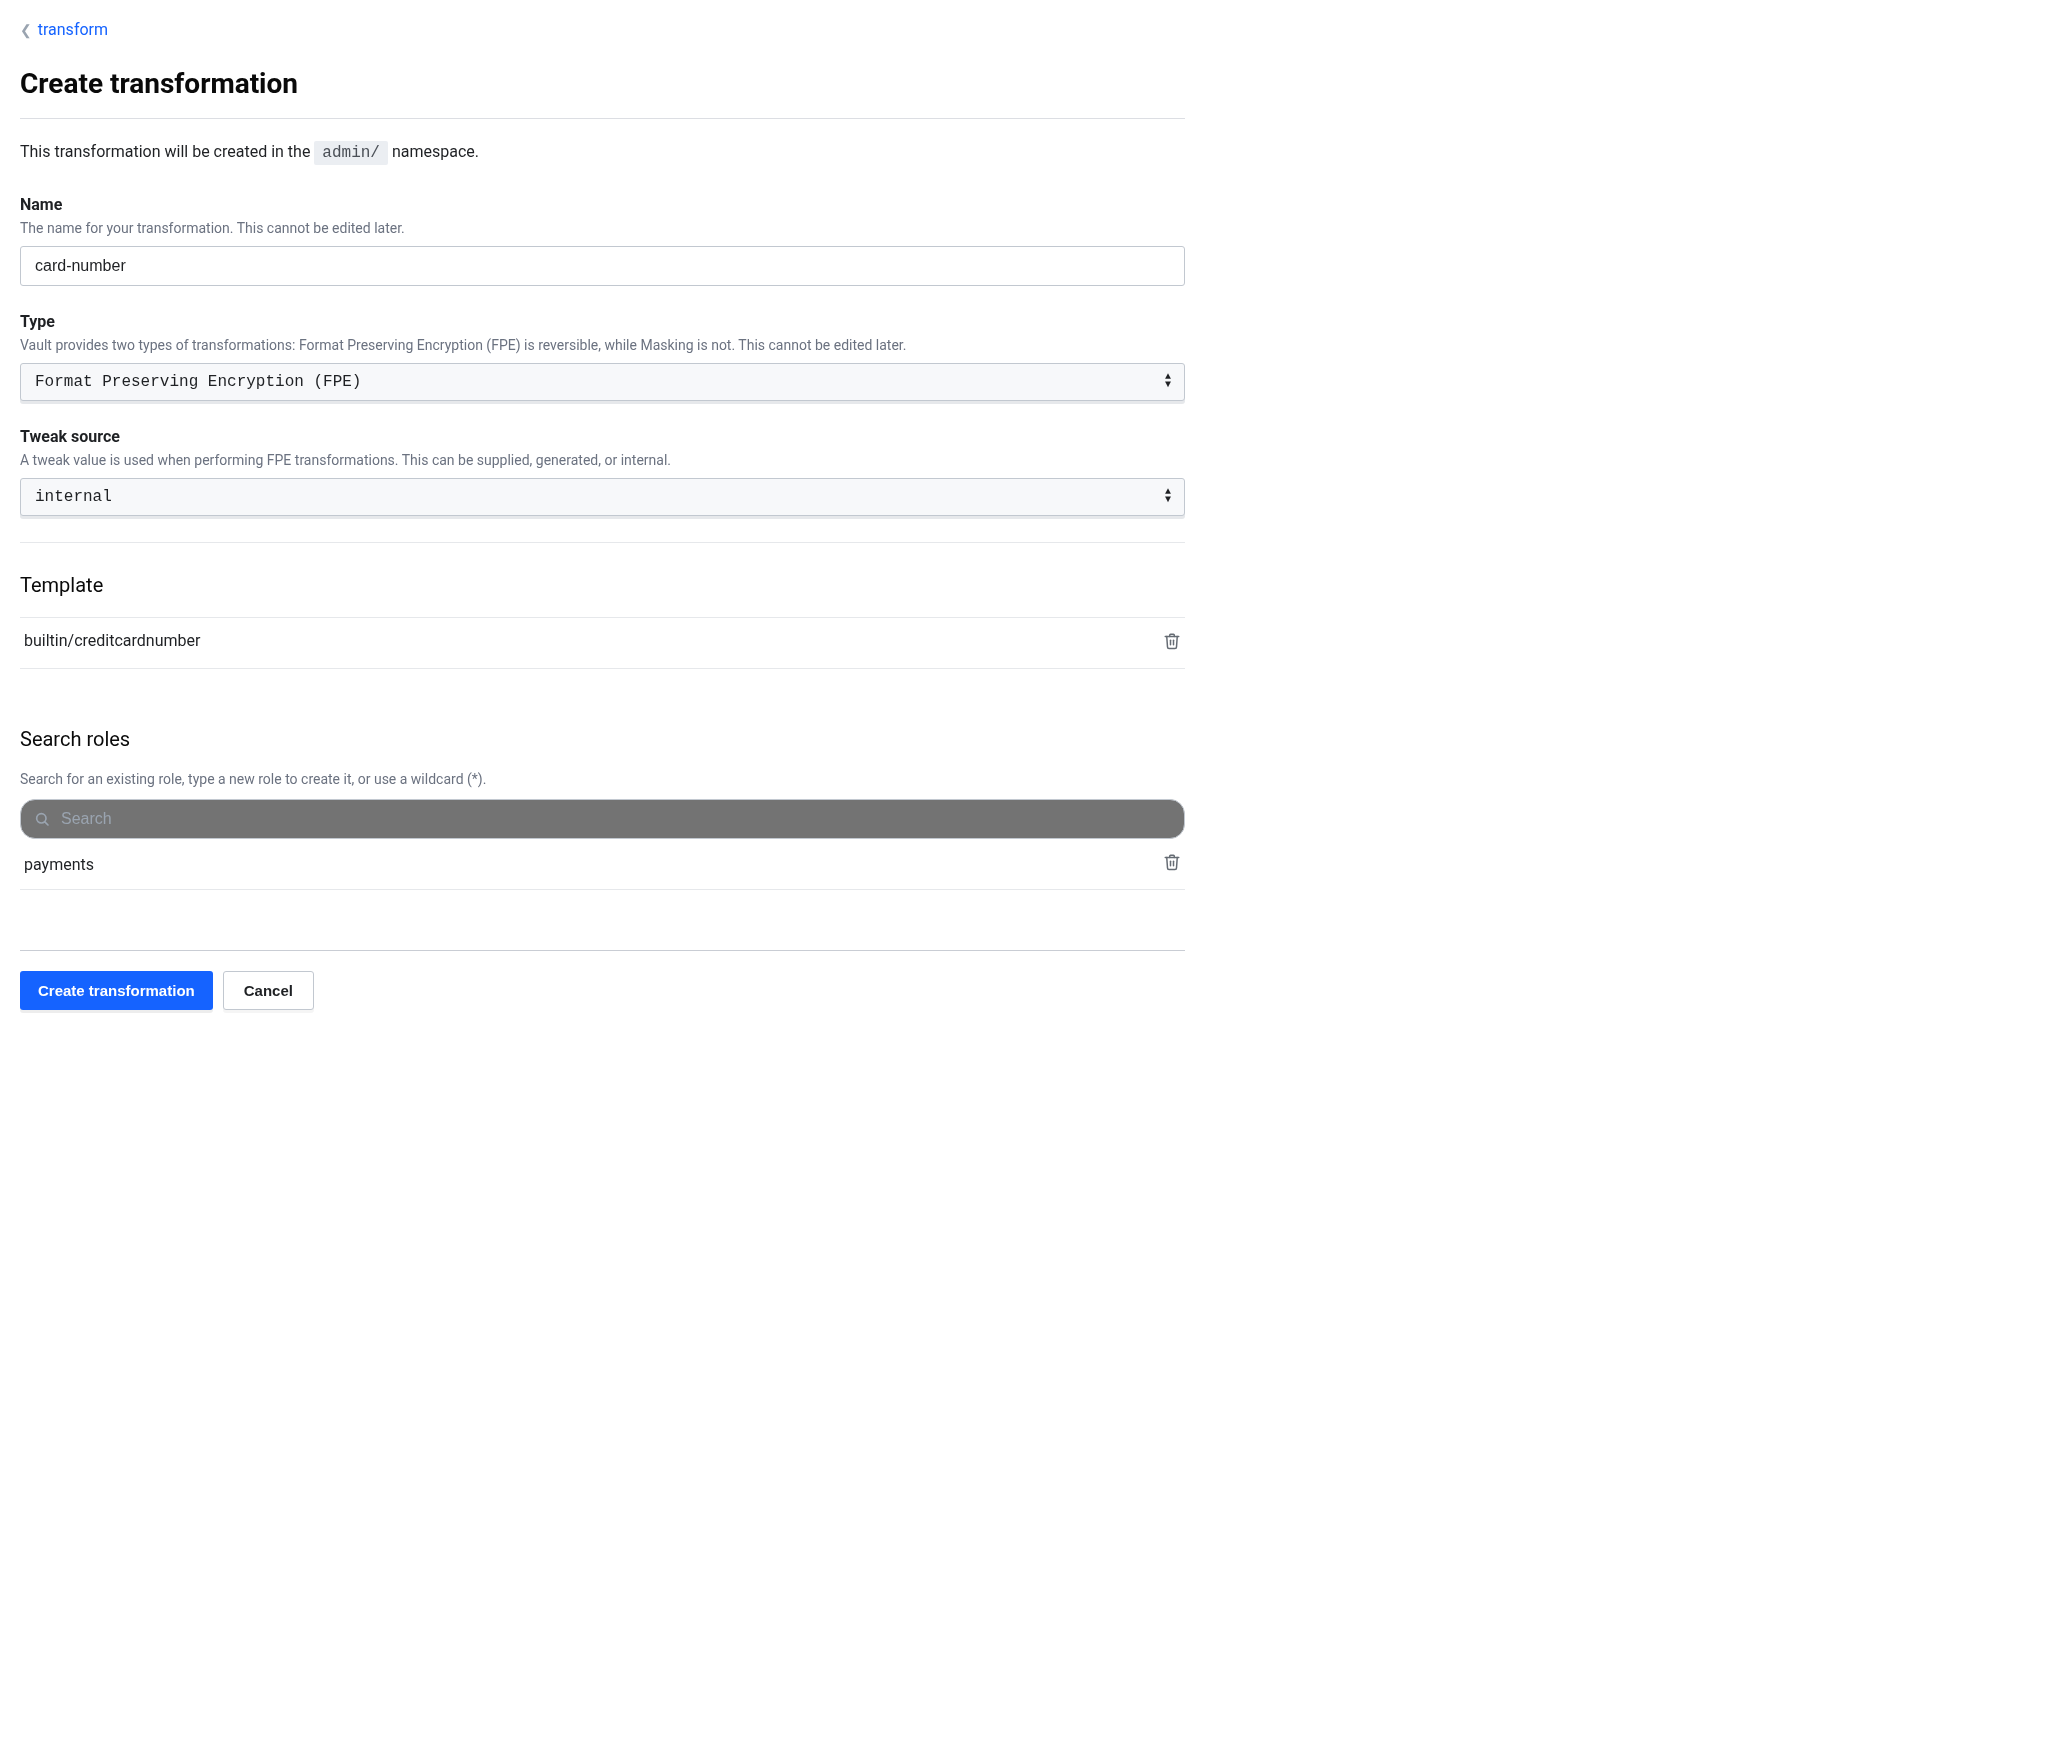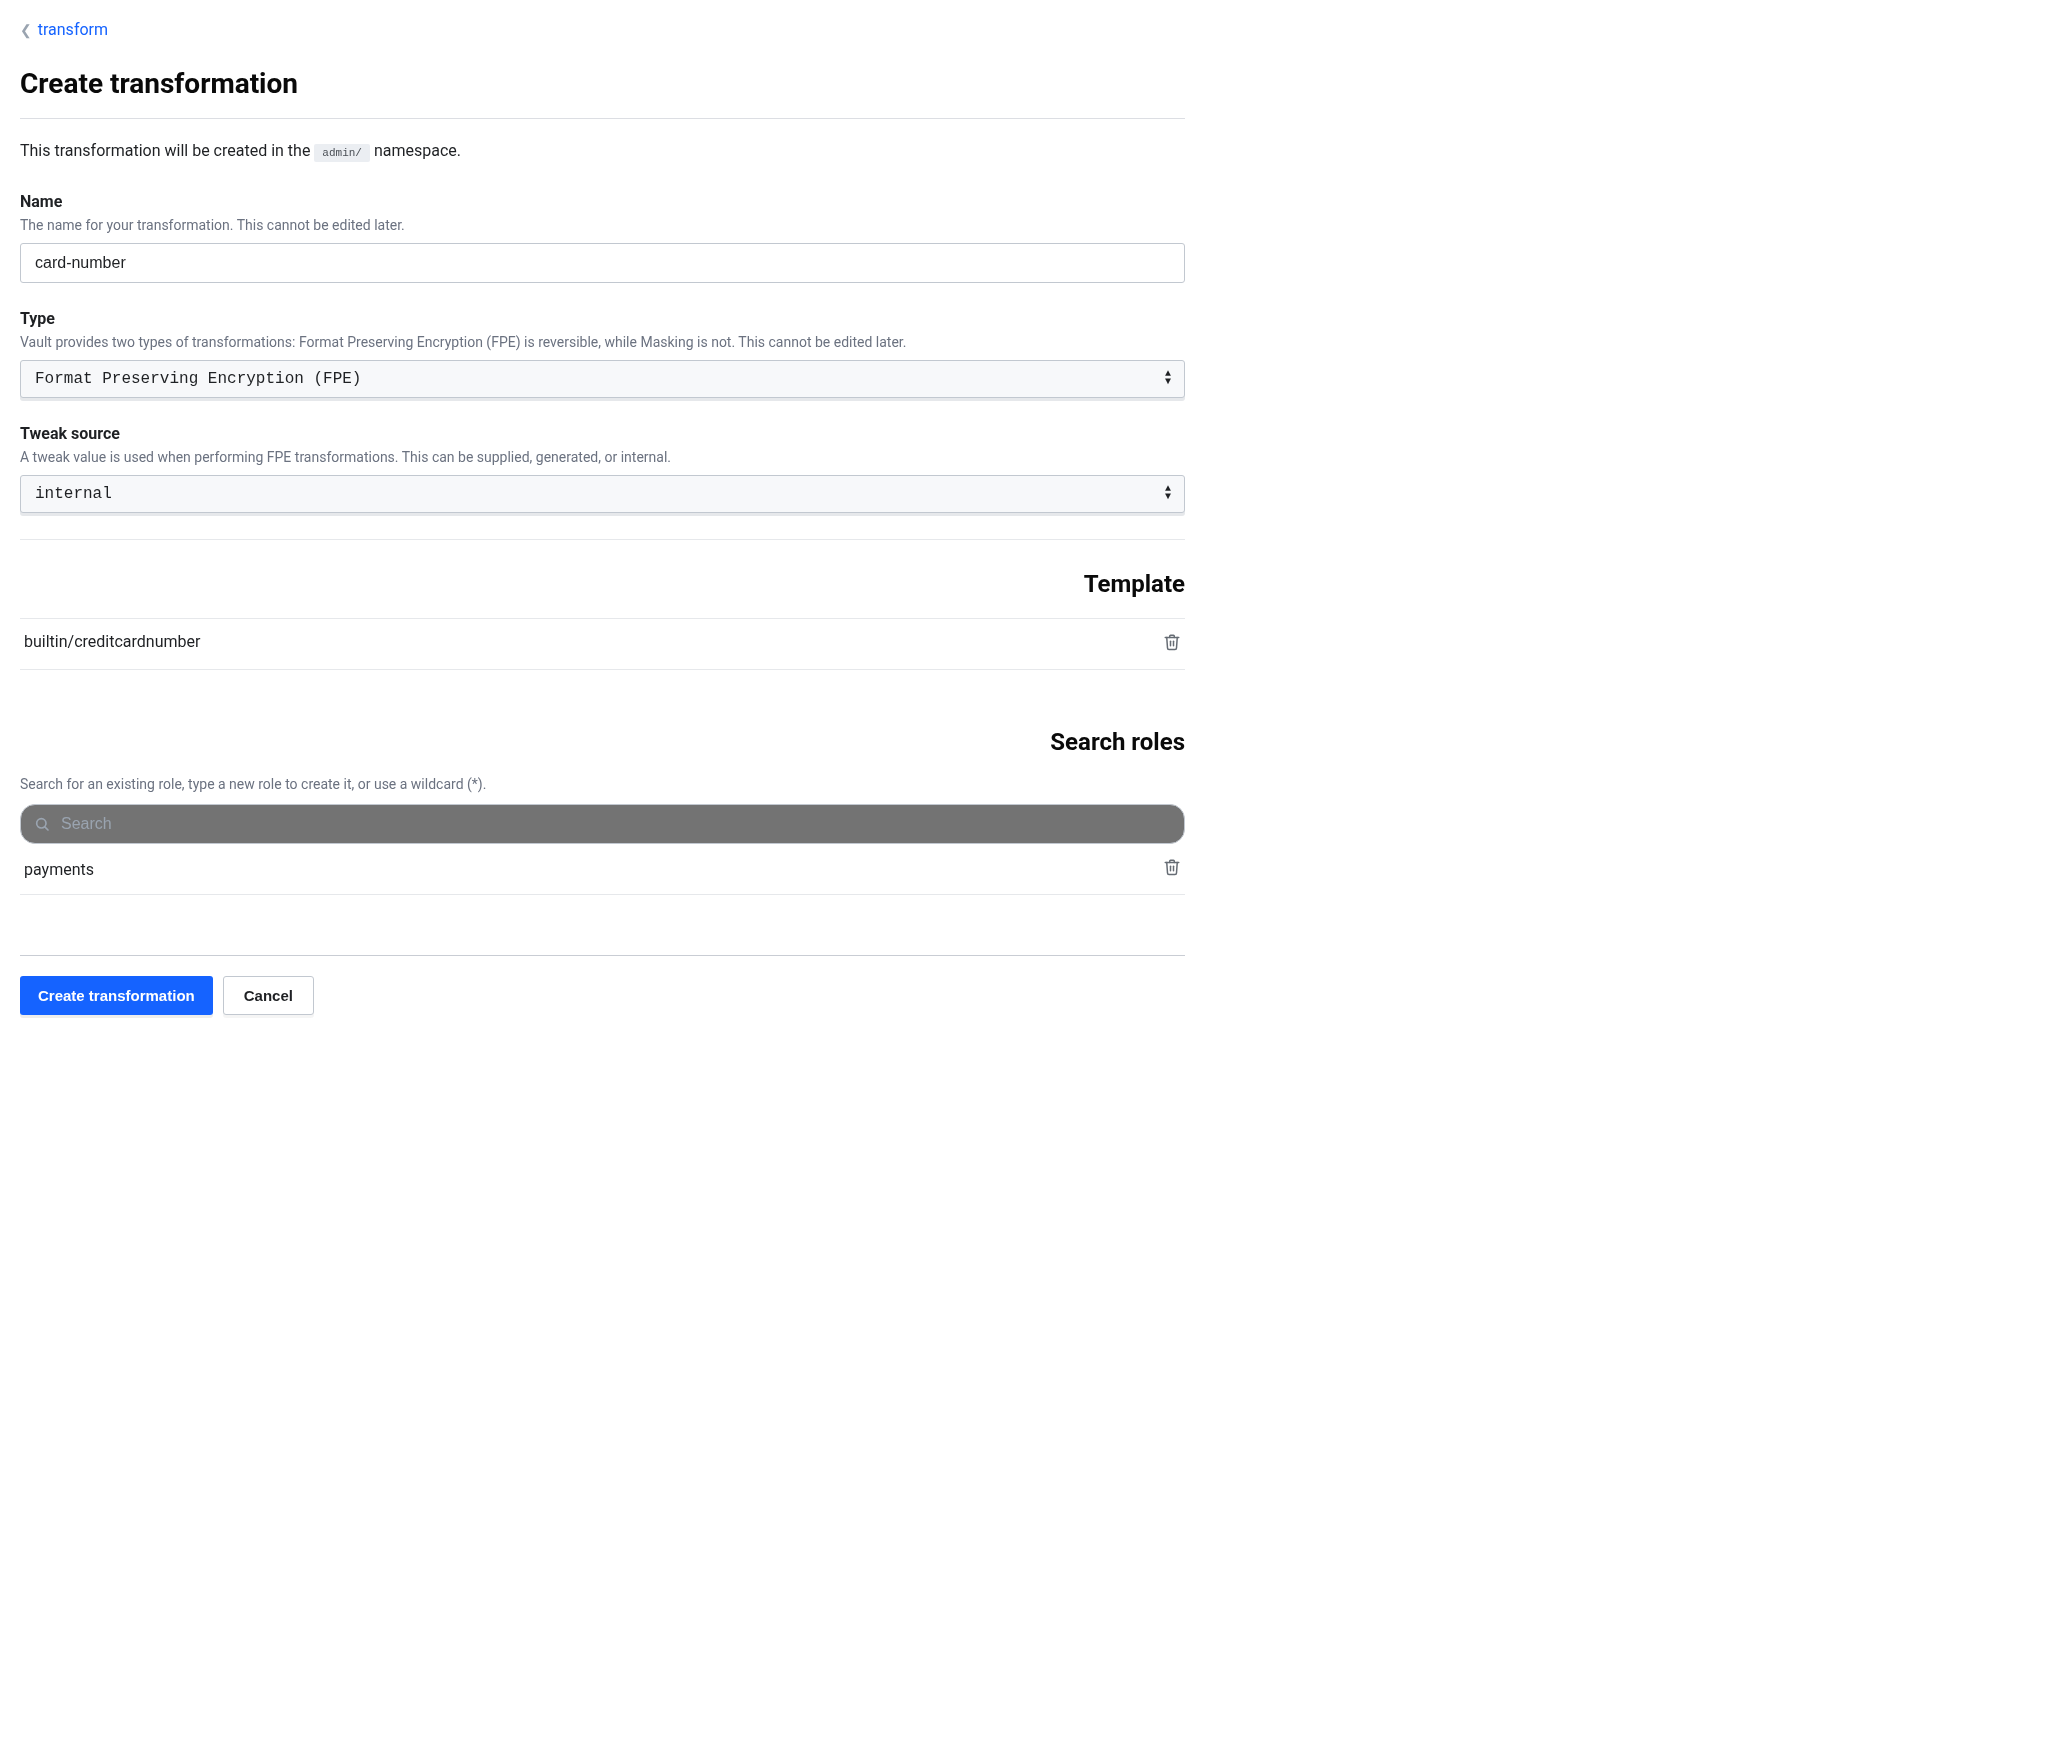--- a/index.html
+++ b/index.html
@@ -44,21 +44,21 @@
     }
     .namespace-text {
       font-size: 16px;
       color: #1f2124;
       margin-bottom: 30px;
     }
     .code-chip {
       display: inline-block;
       background: #ebeef2;
       font-family: "SFMono-Regular", Consolas, "Liberation Mono", Menlo, monospace;
-      font-size: 11px;
+      font-size: 16px;
       padding: 3px 8px;
       color: #4a4f56;
       border-radius: 2px;
     }
     .field-group {
       margin-bottom: 26px;
     }
     .field-label {
       font-size: 16px;
       font-weight: 700;
@@ -110,25 +110,24 @@
       line-height: 8px;
       color: #1f2124;
     }
     .section-divider {
       border: none;
       border-top: 1px solid #e6e8eb;
       margin-top: 4px;
       margin-bottom: 30px;
     }
     .section-title {
-      font-size: 24px;
-      font-weight: 700;
+      font-size: 20px;
+      font-weight: 400;
       color: #0a0a0a;
       margin-bottom: 20px;
-      text-align: right;
     }
     .list-row {
       display: flex;
       justify-content: space-between;
       padding: 13px 4px 13px 4px;
       border-top: 1px solid #e6e8eb;
       border-bottom: 1px solid #e6e8eb;
     }
     .list-row-text {
       font-size: 16px;

